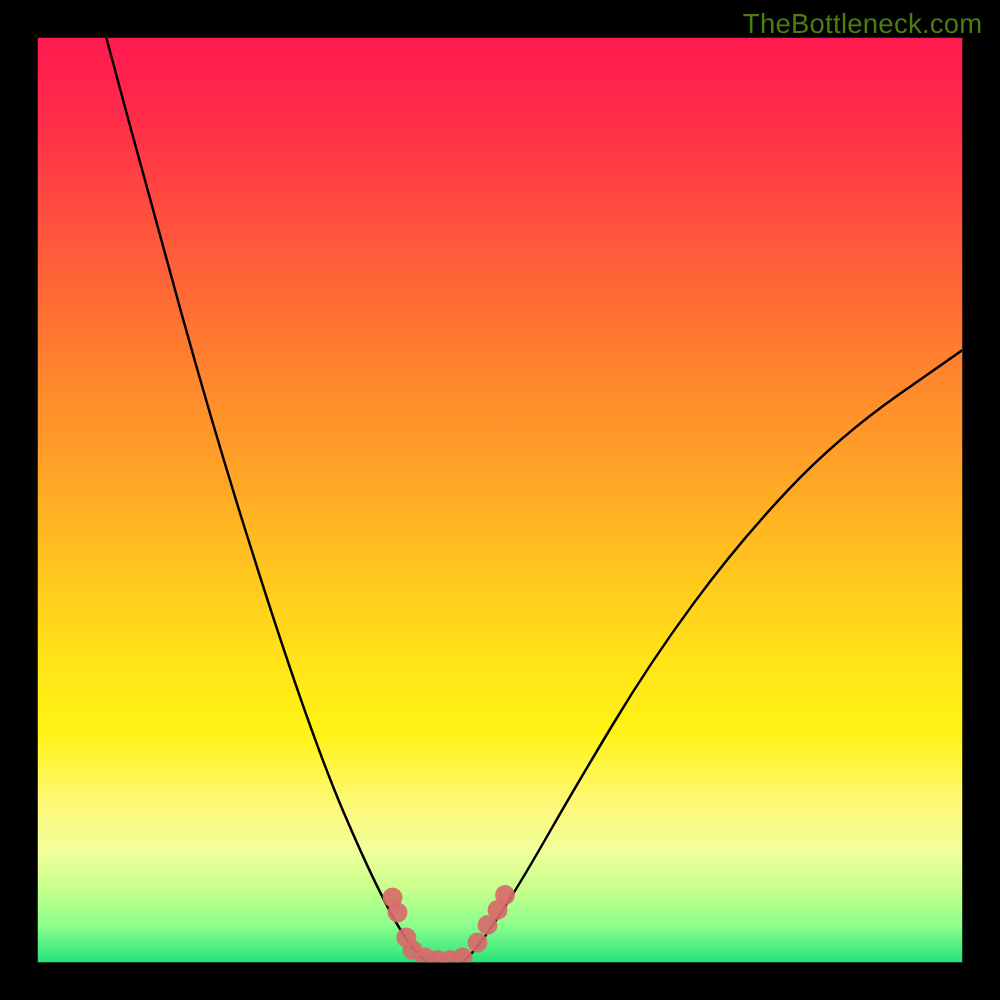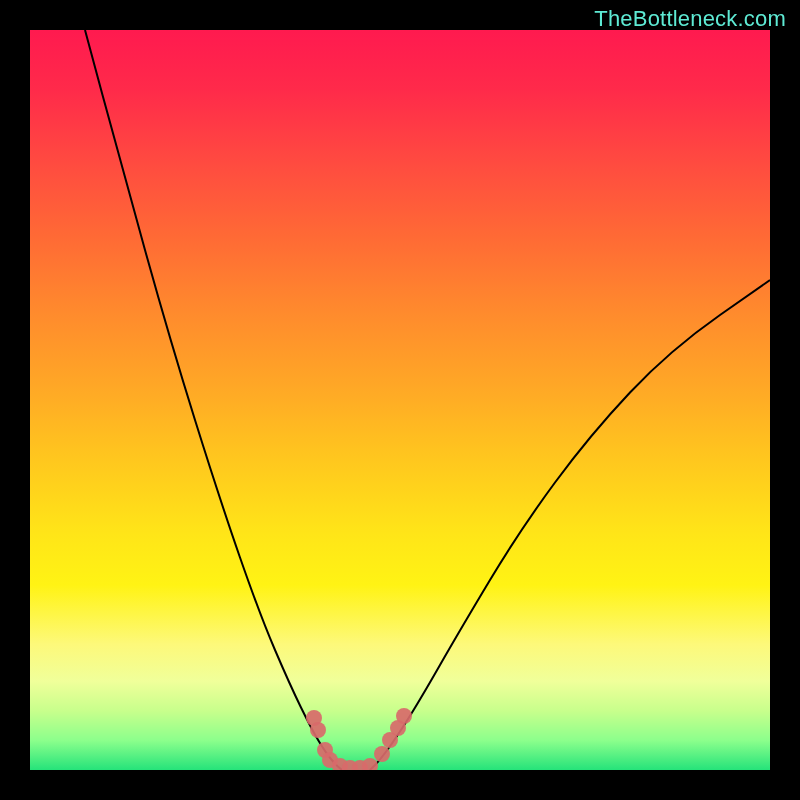--- a/index.html
+++ b/index.html
@@ -15,21 +15,21 @@
     width: 800px;
     height: 800px;
     background: #000;
   }
   .watermark {
     position: absolute;
     top: 6px;
     right: 14px;
     font-family: Arial, Helvetica, sans-serif;
     font-size: 22px;
-    color: #5eead4;
+    color: #4d7c0f;
     letter-spacing: 0.2px;
     z-index: 50;
   }
   .plot {
     position: absolute;
     left: 30px;
     top: 30px;
     width: 740px;
     height: 740px;
     overflow: hidden;

